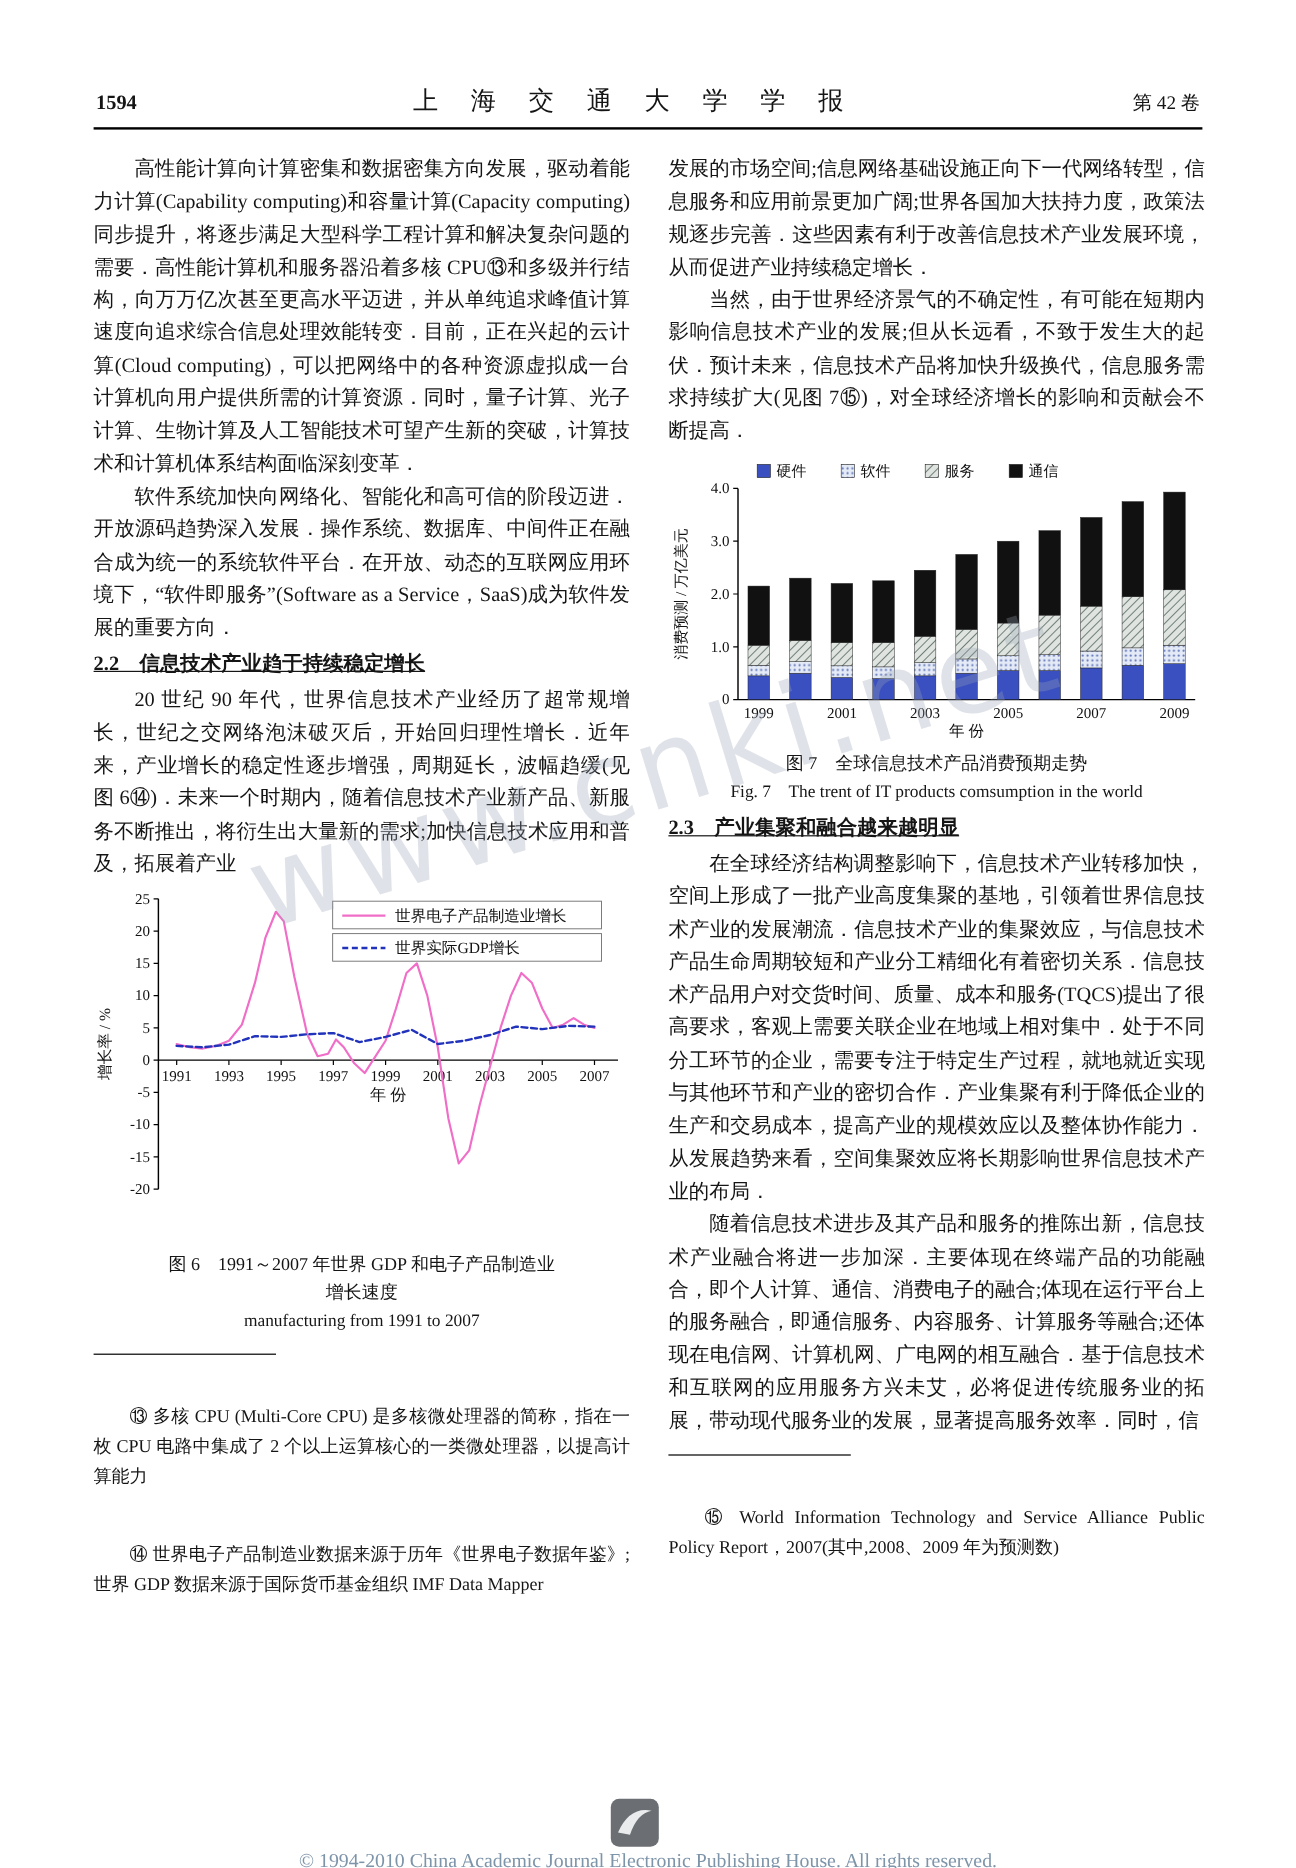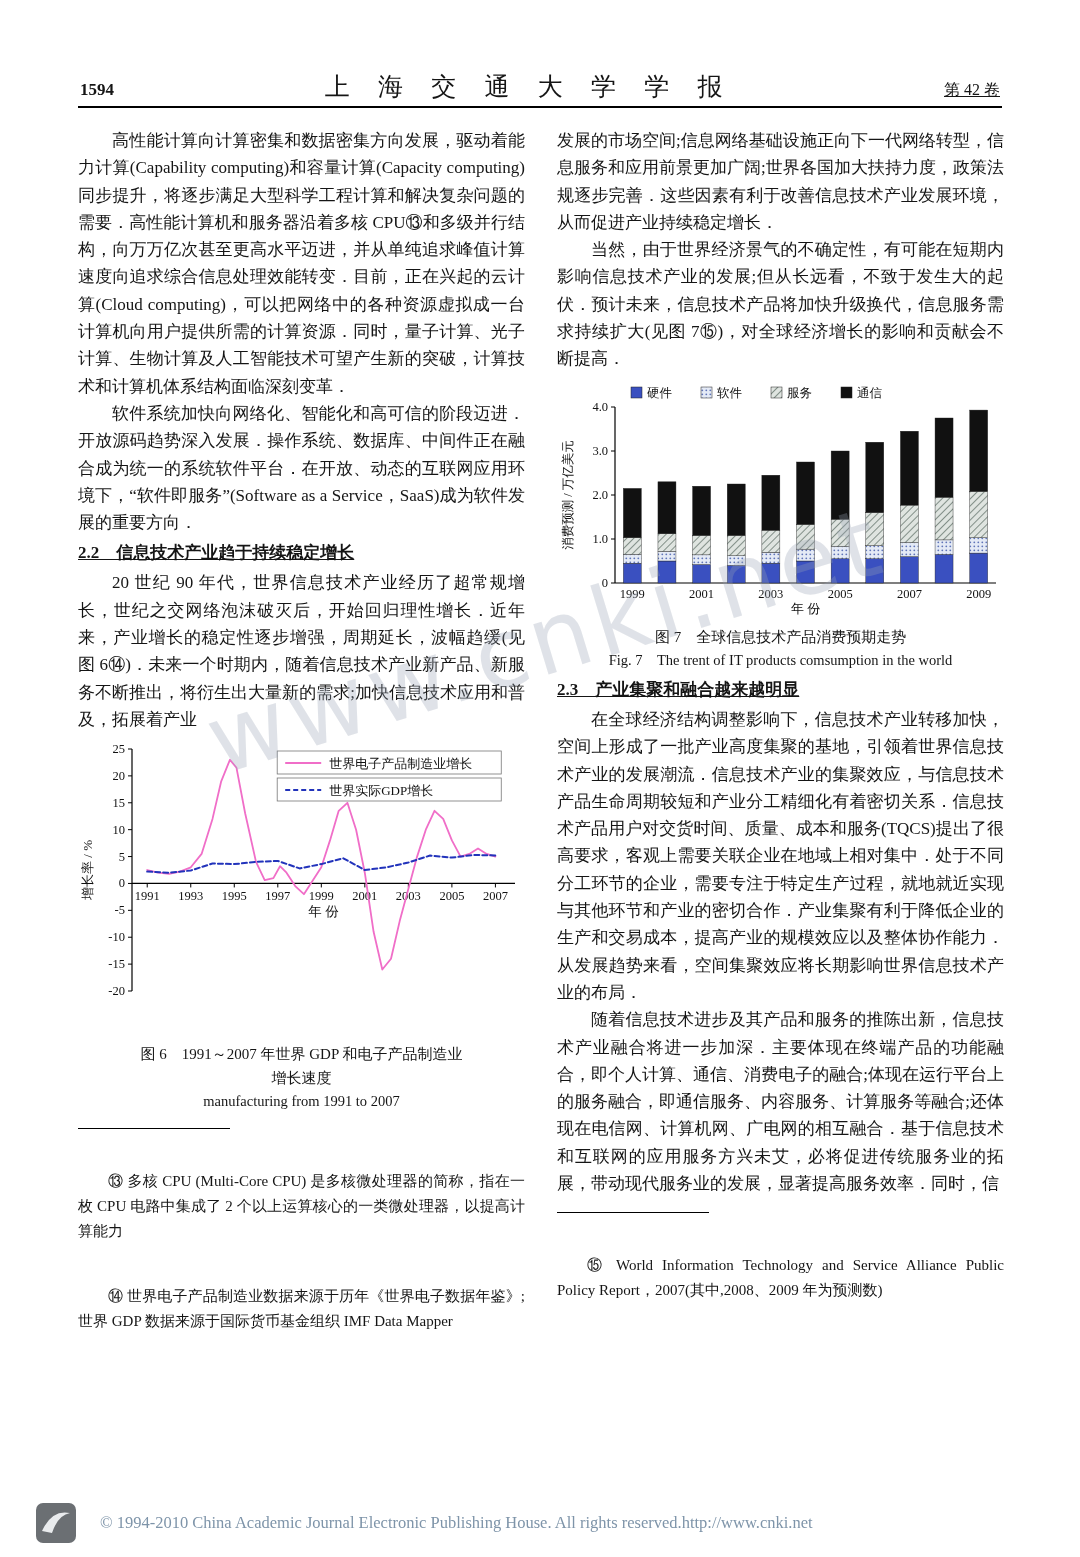--- a/index.html
+++ b/index.html
@@ -1,37 +1,37 @@
 <!DOCTYPE html>
 <html><head>
 <meta charset="utf-8">
 <title>Journal Page</title>
 <style>
   *{margin:0;padding:0;box-sizing:border-box;}
   body{background:#e8e8e8;font-family:"Liberation Serif","DejaVu Serif",serif;}
   .page{position:relative;width:1080px;height:1557px;background:#fff;margin:0 auto;overflow:hidden;color:#151515;}
   .page-header{position:absolute;top:70px;left:80px;right:80px;display:flex;justify-content:space-between;align-items:baseline;}
   .pageno{font-size:17px;font-weight:bold;}
-  .journal{font-size:25px;letter-spacing:11px;}
-  .volume{font-size:16px;text-decoration:underline;}
+  .journal{font-size:21px;letter-spacing:11px;}
+  .volume{font-size:16px;}
   .header-rule{position:absolute;top:106px;left:78px;right:78px;border-top:2px solid #000;}
   .col{position:absolute;top:127px;width:447px;font-size:17px;line-height:27.3px;text-align:justify;}
   .col-left{left:78px;}
   .col-right{left:557px;}
   p.para{text-indent:2em;}
   p.noindent{text-indent:0;}
   .sec-heading{font-size:17px;font-weight:bold;line-height:31px;margin:1px 0;text-decoration:underline;}
   figure{margin:8px 0 2px;}
   .cap{text-align:center;font-size:15px;line-height:24px;text-indent:0;}
   .cap.en{font-size:14.5px;line-height:23px;}
   .footnote-rule{width:152px;border-top:1.5px solid #000;margin:15px 0 9px;}
   .footnote{font-size:15px;line-height:25px;text-indent:2em;text-align:justify;margin-top:40px;}
   svg text{font-family:"Liberation Serif","DejaVu Serif",serif;}
   .watermark{position:absolute;left:195px;top:585px;font-size:96px;color:#99a3b4;opacity:.30;transform:rotate(-17deg);letter-spacing:5px;z-index:9;pointer-events:none;font-family:"DejaVu Sans",sans-serif;white-space:nowrap;}
-  .page-footer{position:absolute;left:0;right:0;bottom:8px;height:52px;display:flex;align-items:center;padding:0 34px;}
+  .page-footer{position:absolute;left:0;right:0;bottom:8px;height:52px;display:flex;align-items:center;padding:0 34px;flex-direction:column;}
   .logo-box{width:44px;height:44px;margin-right:22px;flex:0 0 auto;}
   .copyright{color:#7e94a9;font-size:16.5px;}
   .footer-url{color:#7e94a9;font-size:16.5px;}
 </style>
 </head>
 <body>
 
 <div class="page">
 
   <div class="watermark">www.cnki.net</div>

